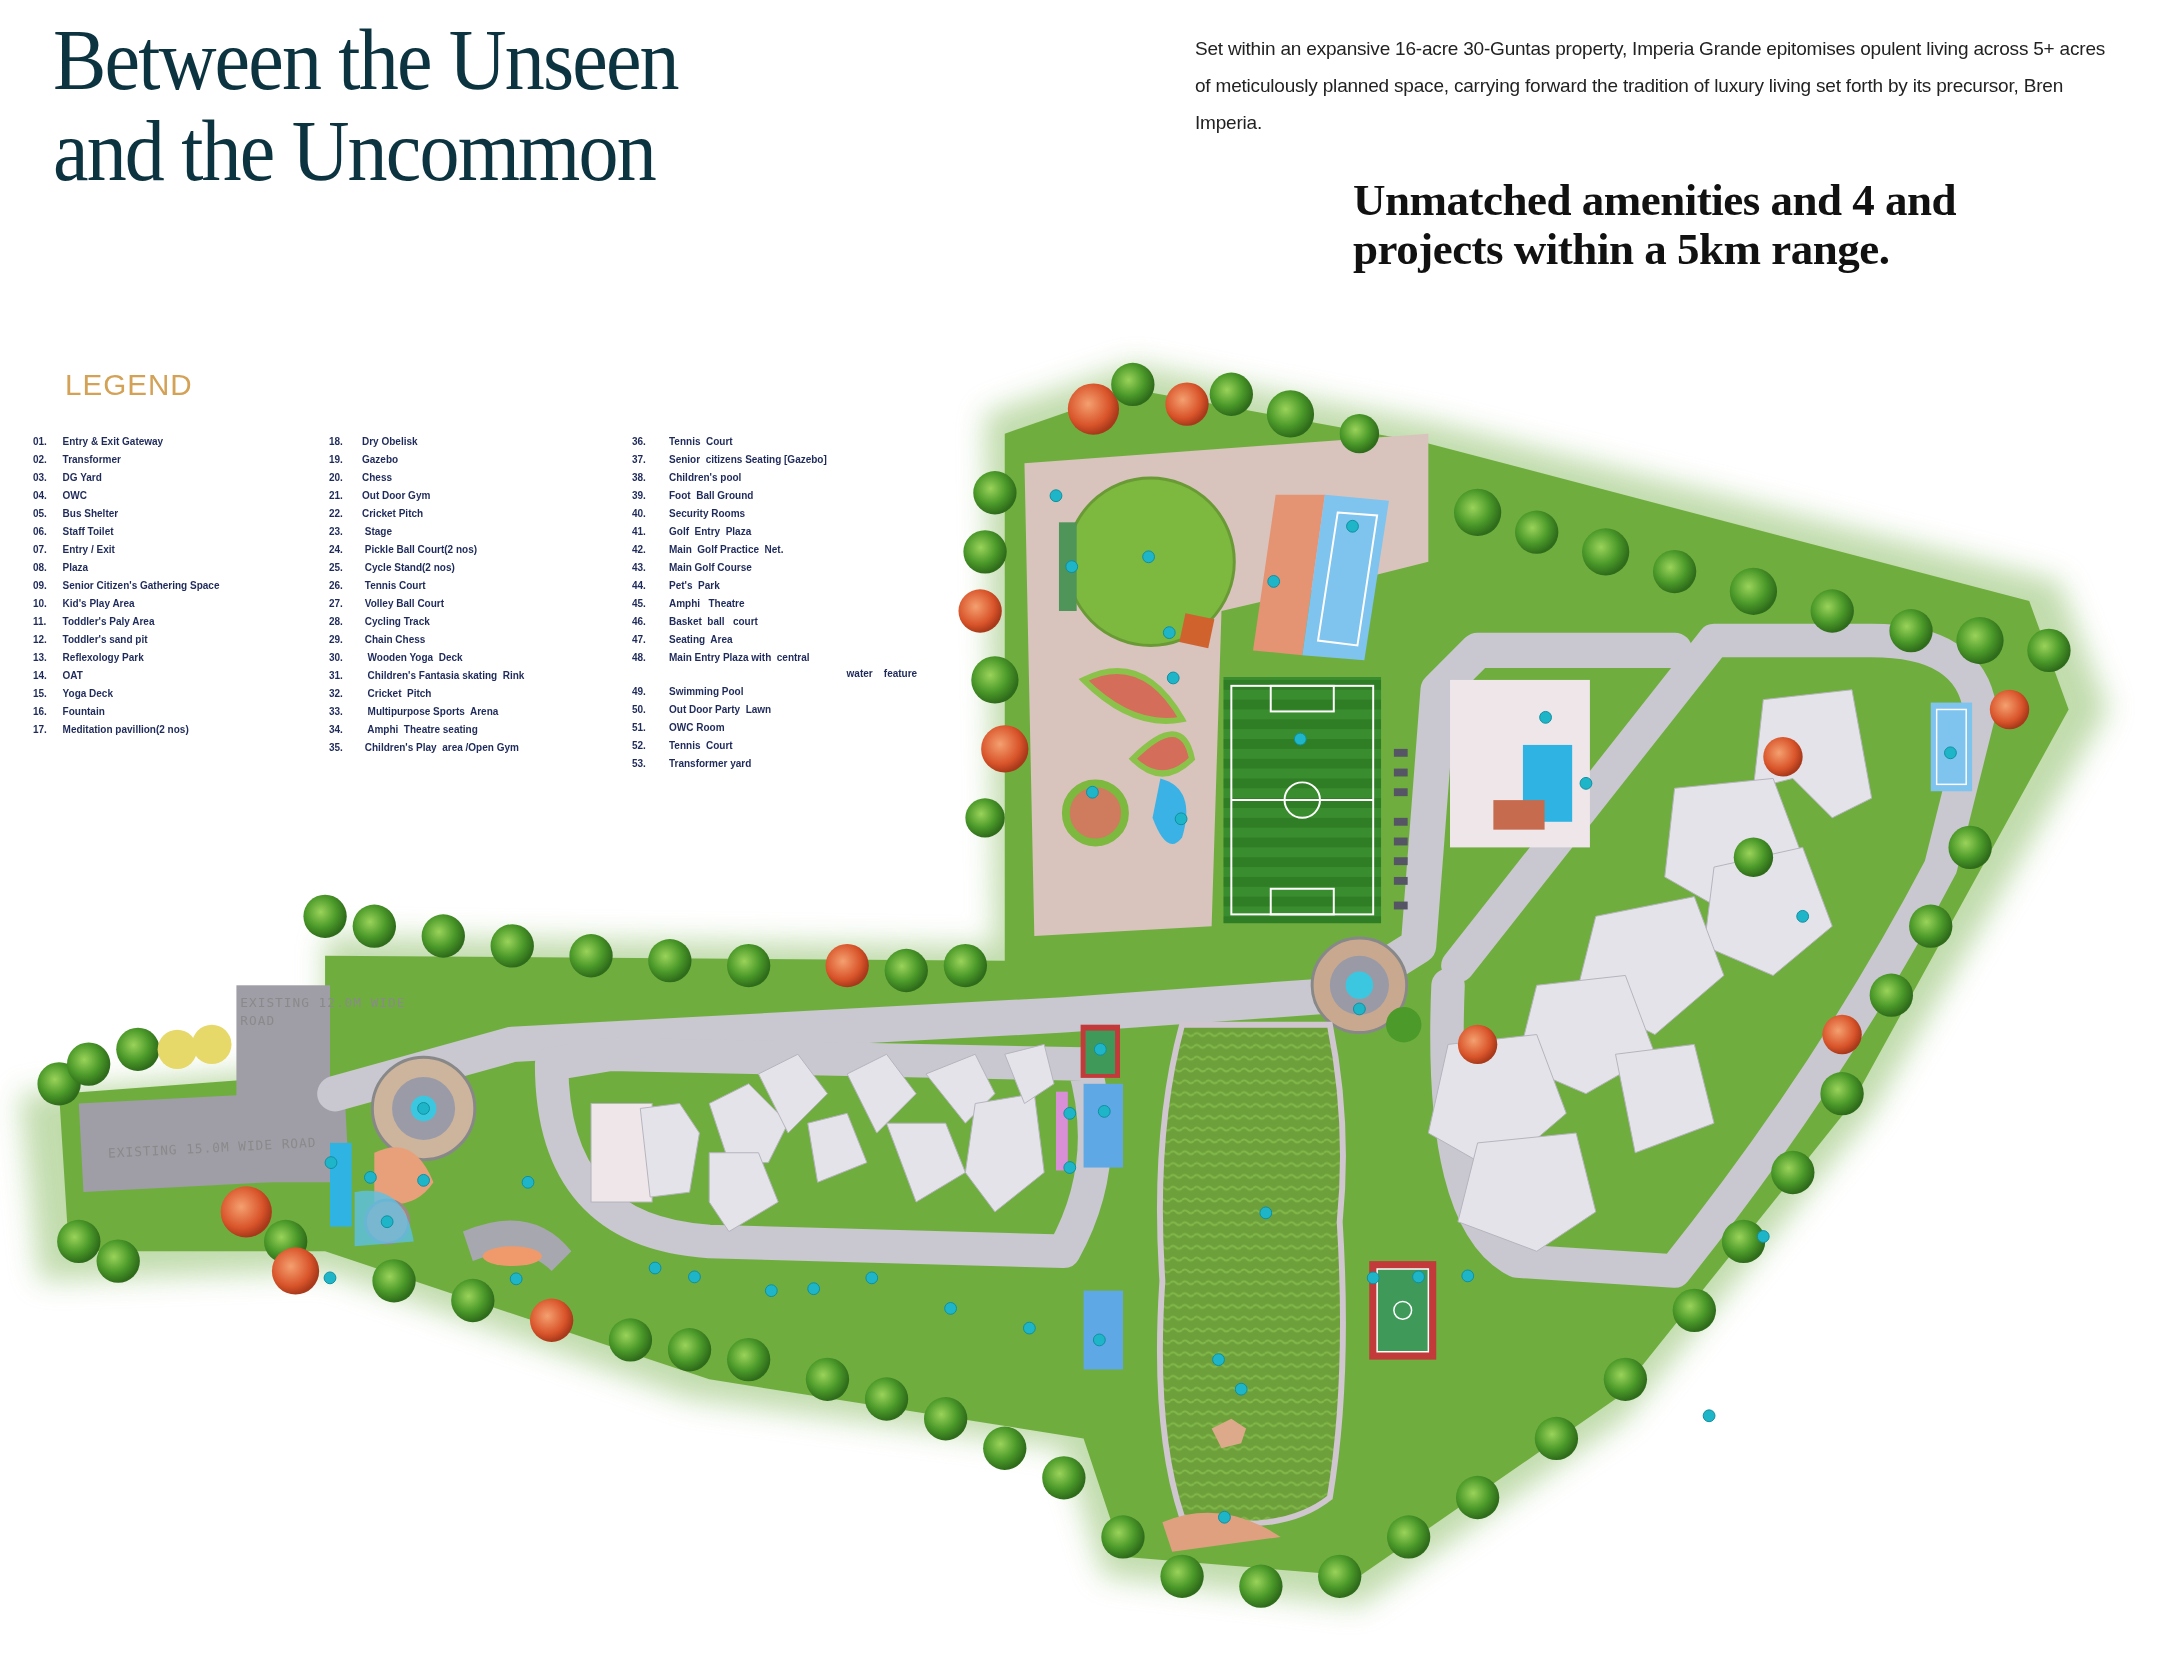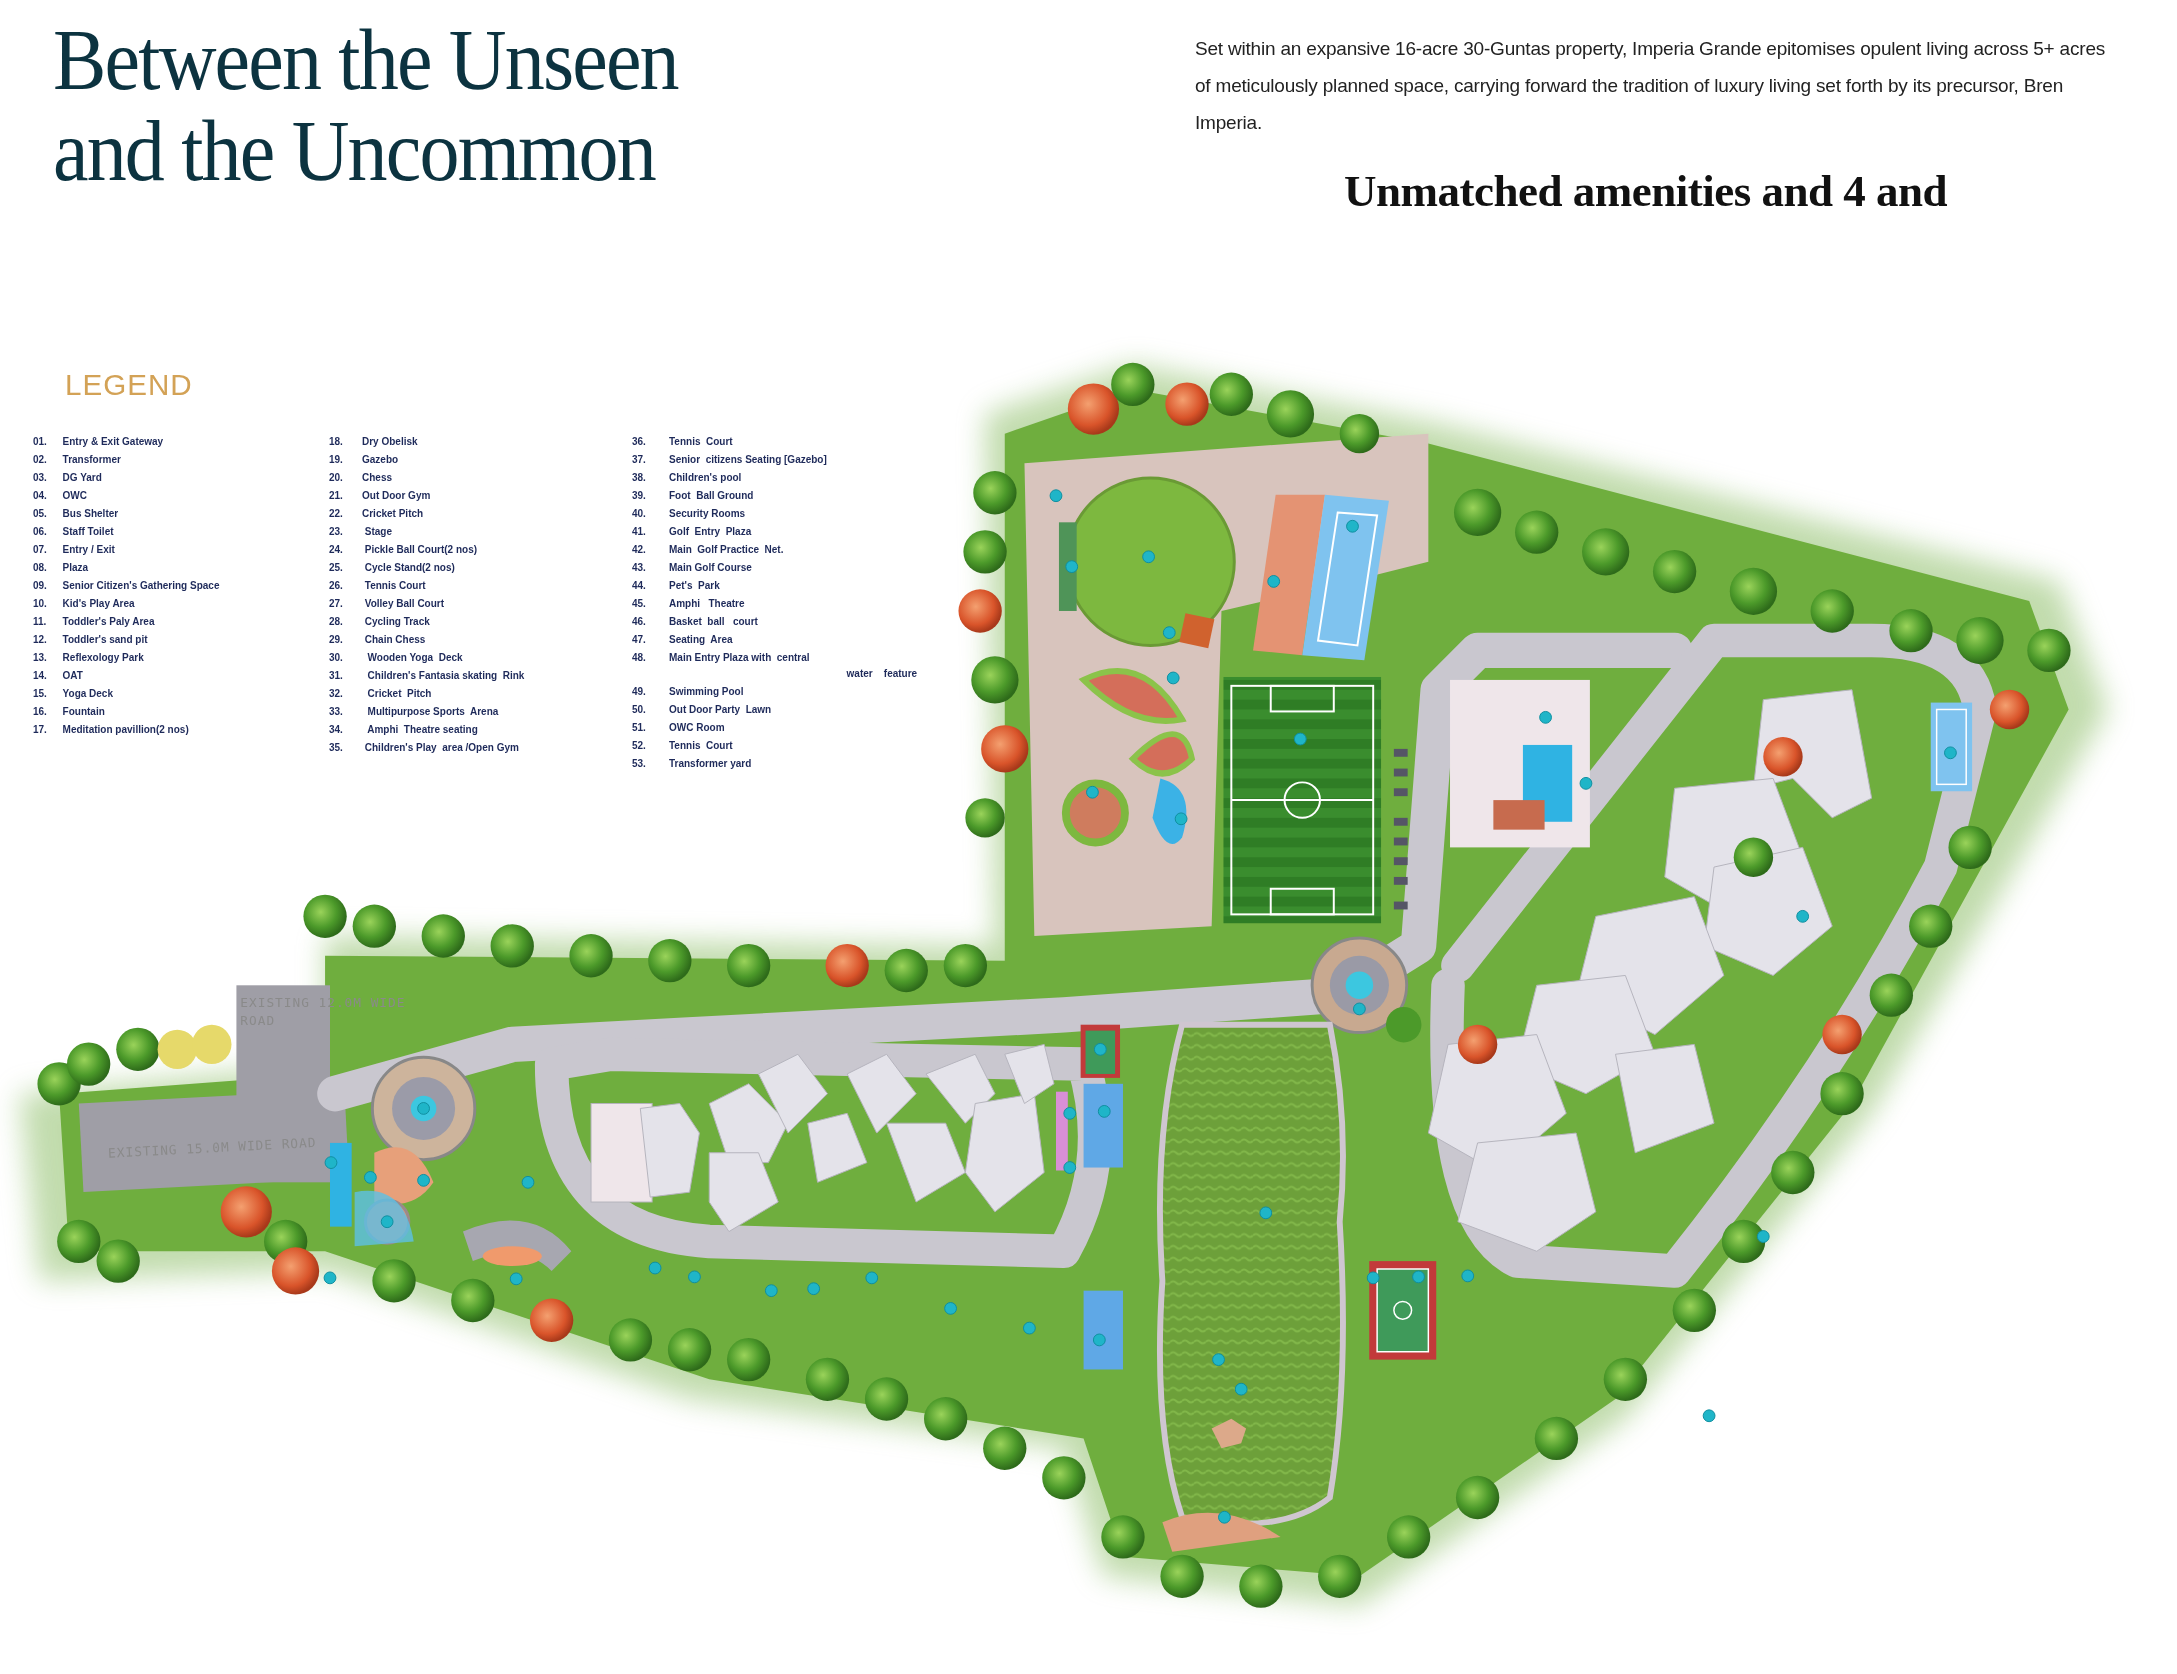--- a/index.html
+++ b/index.html
@@ -1,20 +1,20 @@
 <!DOCTYPE html>
 <html><head>
 <meta charset="utf-8">
 <style>
   html,body{margin:0;padding:0;background:#ffffff;}
   body{width:2177px;height:1675px;position:relative;overflow:hidden;font-family:"Liberation Sans",sans-serif;}
   .title{position:absolute;left:53px;top:13.8px;margin:0;font-family:"Liberation Serif","DejaVu Serif",serif;font-weight:400;color:#0c3340;font-size:87px;line-height:91px;letter-spacing:-2px;transform:scaleX(0.92);transform-origin:left top;}
   .title span{display:block;}
   .intro{position:absolute;left:1195px;top:29.6px;width:926px;margin:0;color:#222;font-size:19px;line-height:37px;letter-spacing:-0.2px;}
-  .tagline{position:absolute;left:1344px;top:167px;margin:0;width:729px;color:#111;font-family:"Liberation Serif","DejaVu Serif",serif;font-size:45px;line-height:49px;font-weight:700;letter-spacing:-0.5px;}
+  .tagline{position:absolute;left:1344px;top:167px;margin:9px;width:729px;color:#111;font-family:"Liberation Serif","DejaVu Serif",serif;font-size:45px;line-height:49px;font-weight:700;letter-spacing:-0.5px;}
   .tagline span{display:block;}
   .legend-title{position:absolute;left:65px;top:368px;margin:0;color:#d3a256;font-size:29.6px;font-weight:400;letter-spacing:1px;}
   .legend-col{position:absolute;top:433px;margin:0;padding:0;list-style:none;color:#1e2a5a;font-size:10px;font-weight:700;line-height:18px;}
   .legend-col li{display:flex;white-space:nowrap;}
   .legend-col .num{display:inline-block;width:29.6px;}
   .legend-col.c2 .num{width:33px;}
   .legend-col.c3 .num{width:37px;}
   .legend-col .lbl{white-space:pre;}
   .legend-col .wrap{padding-left:37px;display:block;margin-top:16px;}
   .map{position:absolute;left:0;top:335px;width:2177px;height:1340px;}
@@ -26,20 +26,21 @@
 
 <h1 class="title">
   <span>Between the Unseen</span>
   <span>and the Uncommon</span>
 </h1>
 
 <p class="intro">Set within an expansive 16-acre 30-Guntas property, Imperia Grande epitomises opulent living across 5+ acres of meticulously planned space, carrying forward the tradition of luxury living set forth by its precursor, Bren Imperia.</p>
 
 <h2 class="tagline">
   <span>Unmatched amenities and 4 and</span>
+  <span>projects within a 5km range.</span>
 </h2>
 
 <svg class="map" viewBox="0 340 2210 1360" xmlns="http://www.w3.org/2000/svg">
   <defs>
     <radialGradient id="tree" cx="40%" cy="40%" r="60%">
       <stop offset="0%" stop-color="#9ad35a"></stop>
       <stop offset="60%" stop-color="#4c9a2a"></stop>
       <stop offset="100%" stop-color="#2e6b1a"></stop>
     </radialGradient>
     <radialGradient id="treeR" cx="40%" cy="40%" r="60%">

